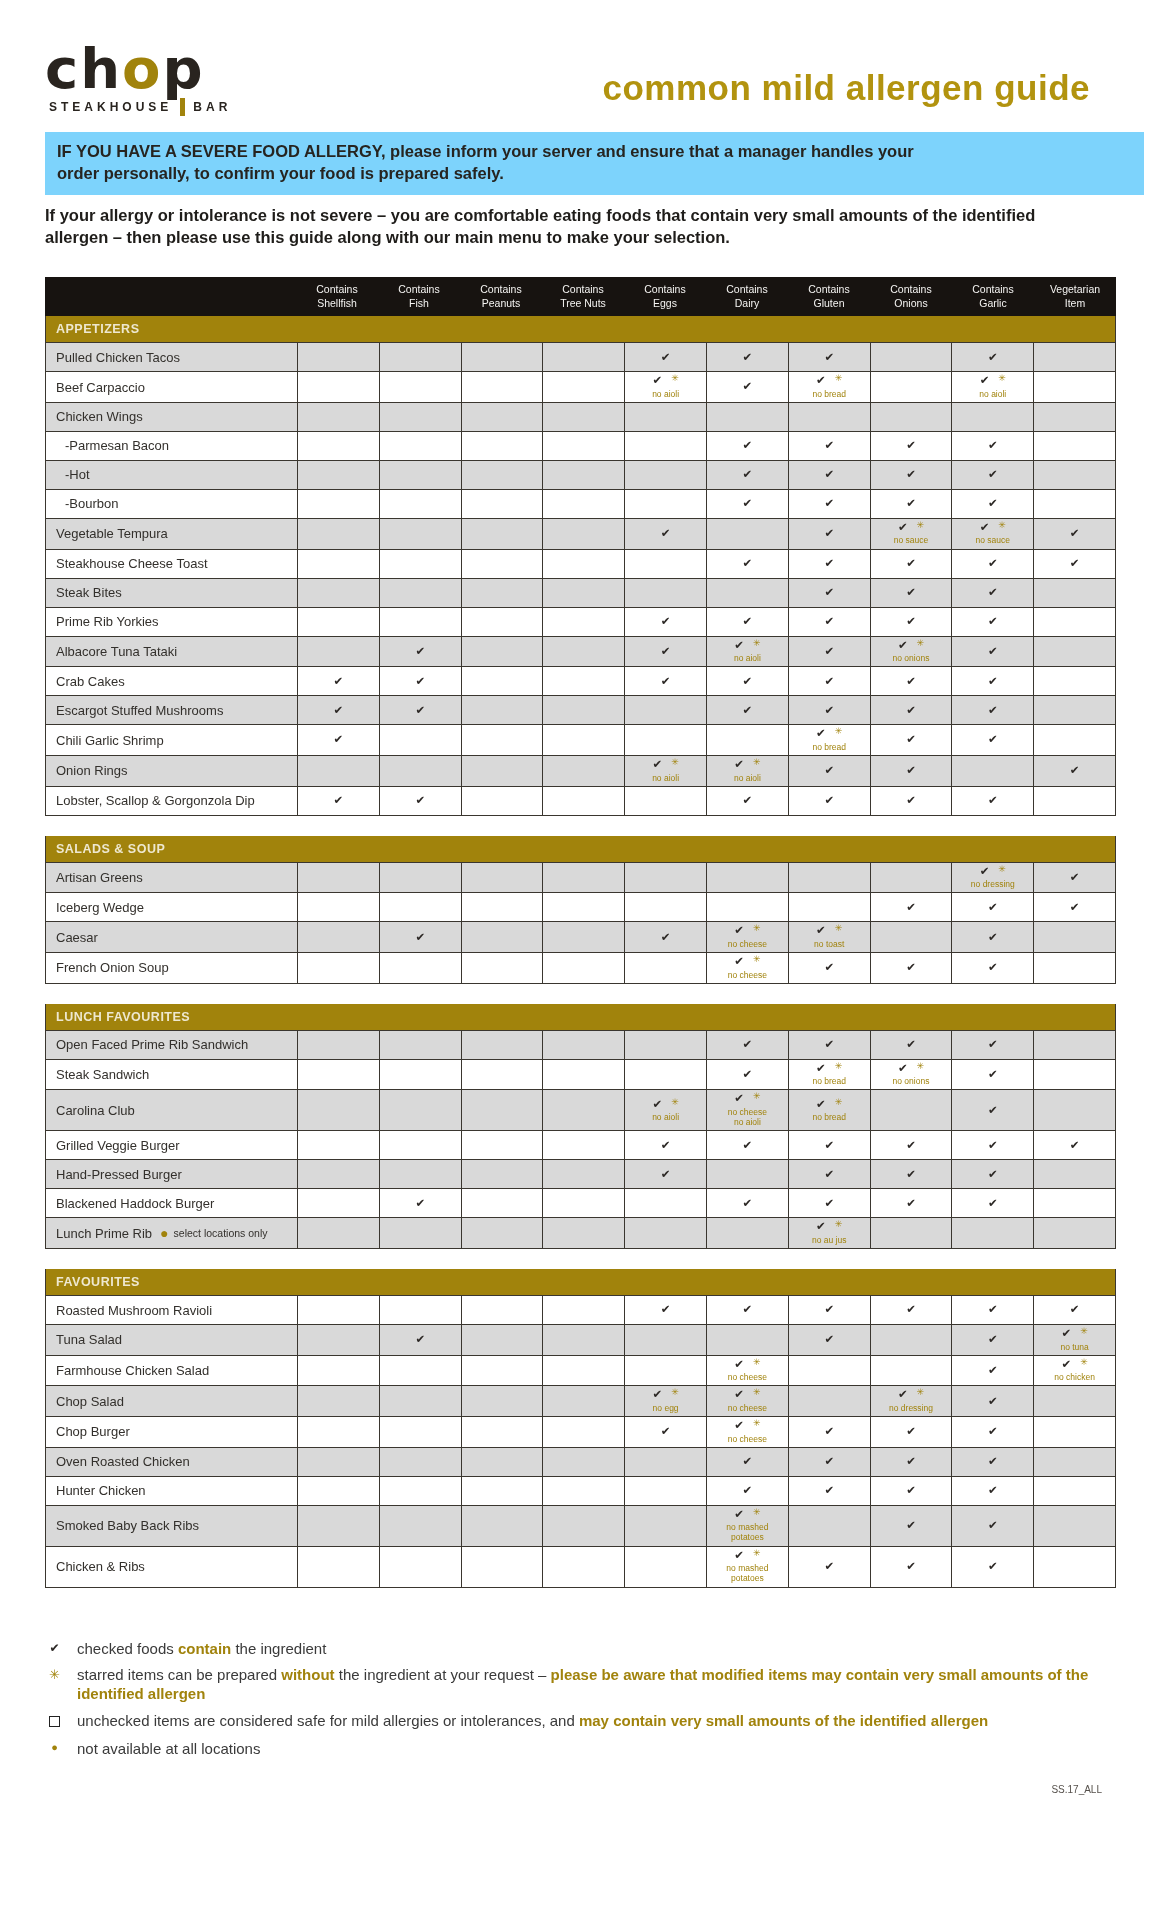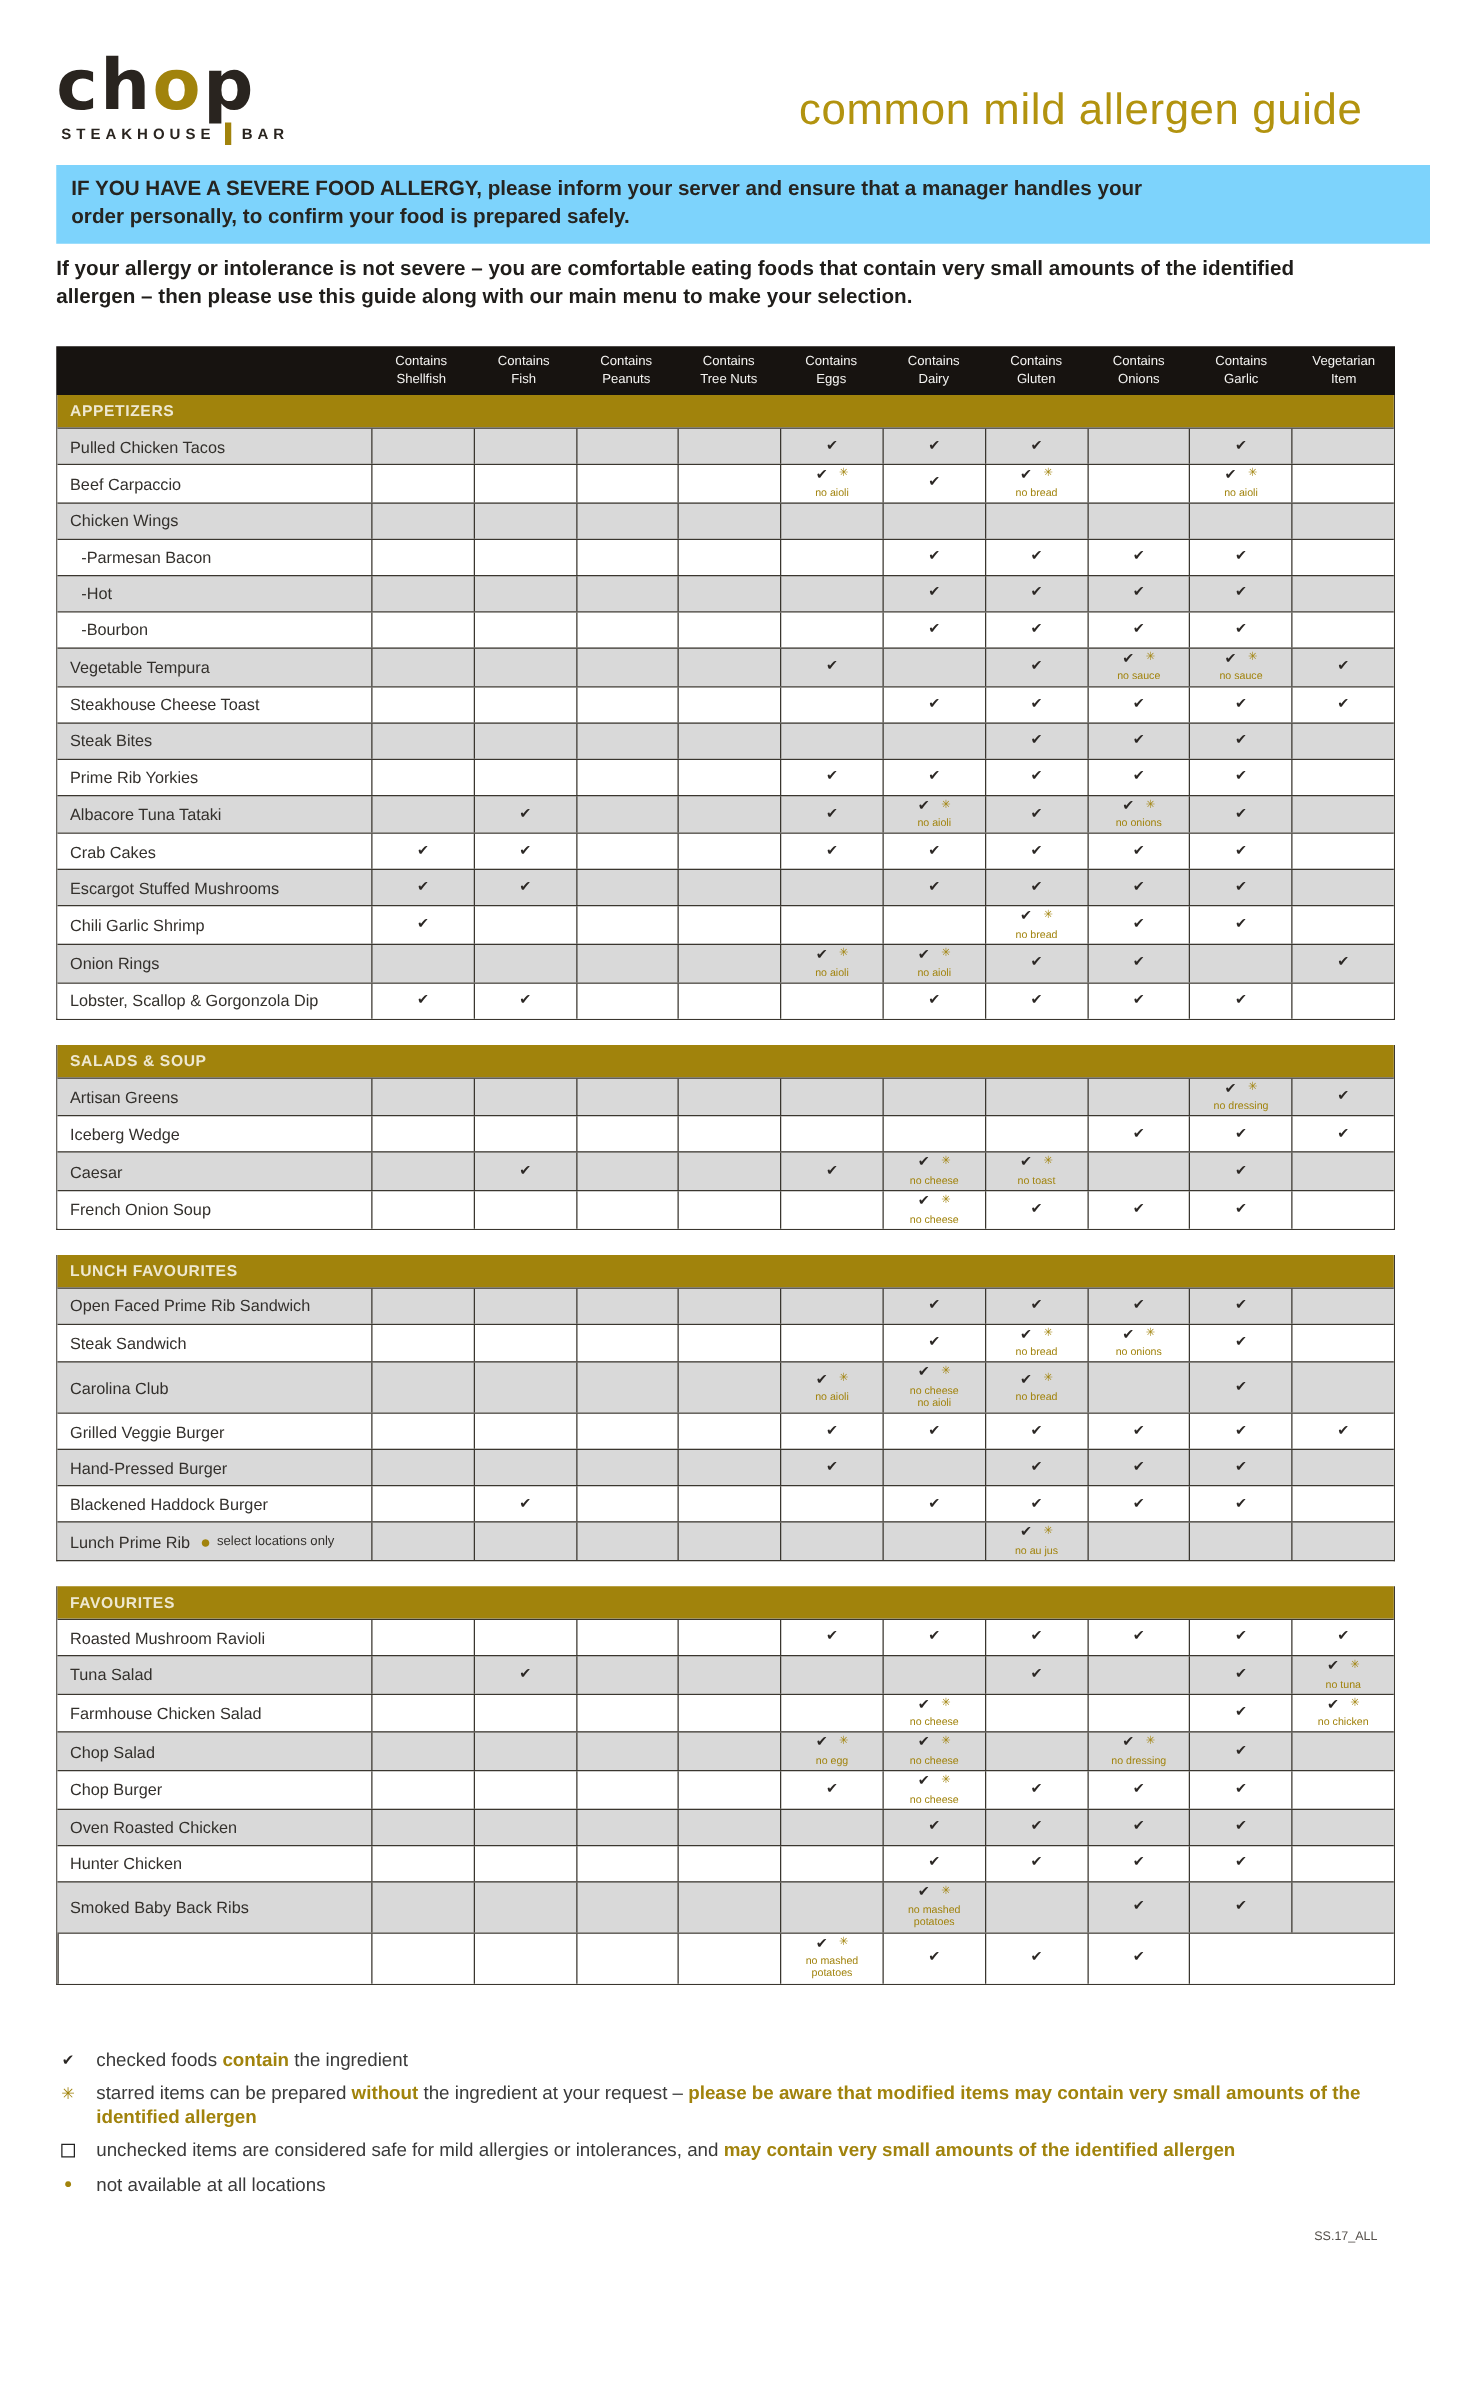--- a/index.html
+++ b/index.html
@@ -7,21 +7,21 @@
   .page { position:relative; width:1144px; min-height:1920px; background:#fff; overflow:hidden; }
 
   
   .hdr { display:flex; justify-content:space-between; align-items:center; padding:42px 54px 0 45px; }
   .logo { display:inline-block; }
   .logo-word { font-family:"DejaVu Sans", sans-serif; font-weight:bold; font-size:56px; line-height:0.95; letter-spacing:2px; color:#29241f; }
   .logo-word .gold { color:#a1830c; }
   .logo-sub { display:flex; align-items:center; gap:8px; margin-top:3px; padding-left:4px; }
   .logo-sub .txt { font-size:12px; font-weight:bold; letter-spacing:4px; color:#29241f; }
   .logo-sub .bar { width:5px; height:18px; background:#a1830c; }
-  .title { font-size:35px; font-weight:400; color:#b2930f; letter-spacing:0.5px; margin-top:18px; }
+  .title { font-size:35px; font-weight:700; color:#b2930f; letter-spacing:0.5px; margin-top:18px; }
 
   
   .banner { margin:16px 0 0 45px; background:#7dd3fc; padding:9px 12px 10px 12px; }
   .banner-inner { max-width:860px; font-size:16.5px; font-weight:bold; line-height:1.33; color:#262420; }
   .mild { margin:10px 54px 0 45px; max-width:1055px; font-size:16.5px; font-weight:bold; line-height:1.33; color:#1f1d1a; }
 
   
   #table-root { margin:28px 0 0 45px; width:1071px;border-radius:20px; }
   .grid { display:grid; grid-template-columns:251px repeat(10, 1fr); }
   .thead { background:#171310; color:#f5f4f2; }
@@ -1301,20 +1301,23 @@
             </div>
           </div>
           <div class="tcell acell">
             <div class="checkline">
               <span class="check-glyph">✔</span>
             </div>
           </div>
           <div class="tcell acell"></div>
         </div>
         <div class="grid trow white">
+          <div class="tcell name-col">
+            <span class="iname">Chicken &amp; Ribs</span>
+          </div>
           <div class="tcell acell"></div>
           <div class="tcell acell"></div>
           <div class="tcell acell"></div>
           <div class="tcell acell"></div>
           <div class="tcell acell"></div>
           <div class="tcell acell">
             <div class="checkline">
               <span class="check-glyph">✔</span>
               <span class="star-glyph">✳</span>
             </div>

